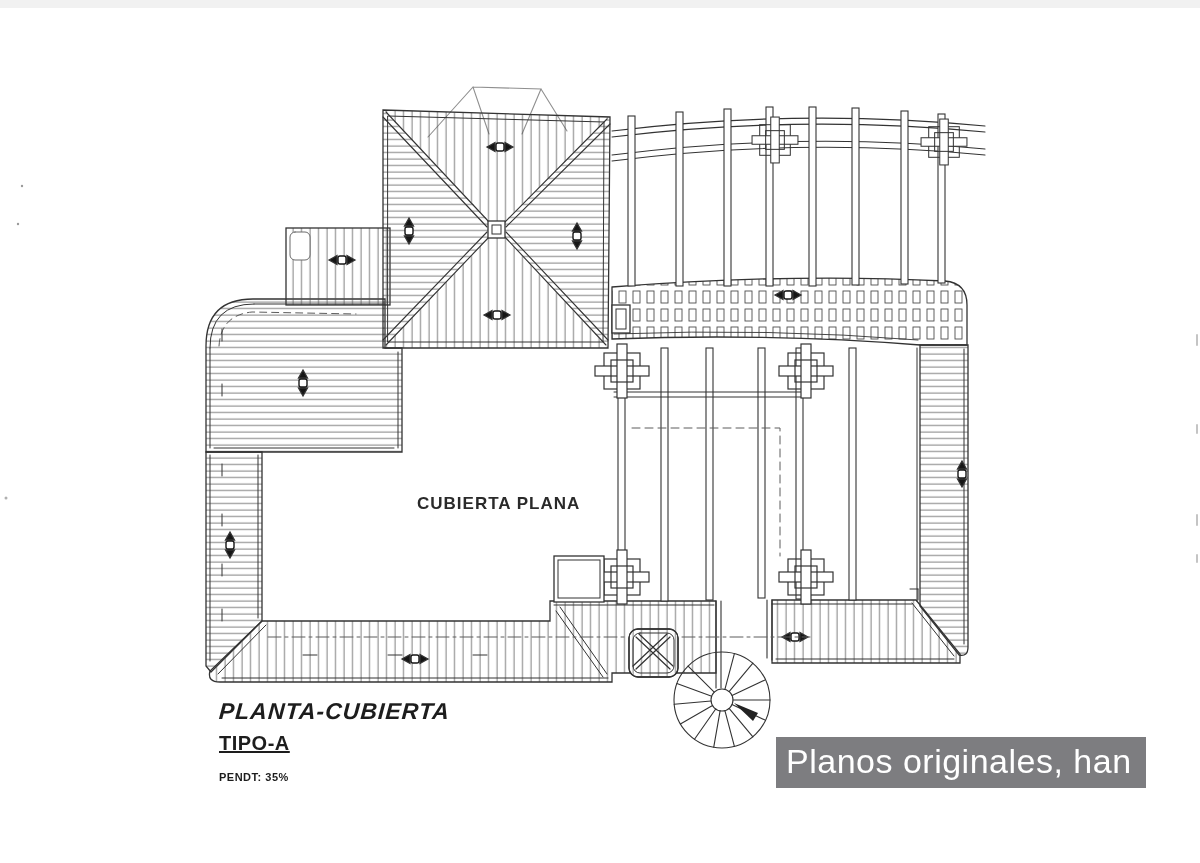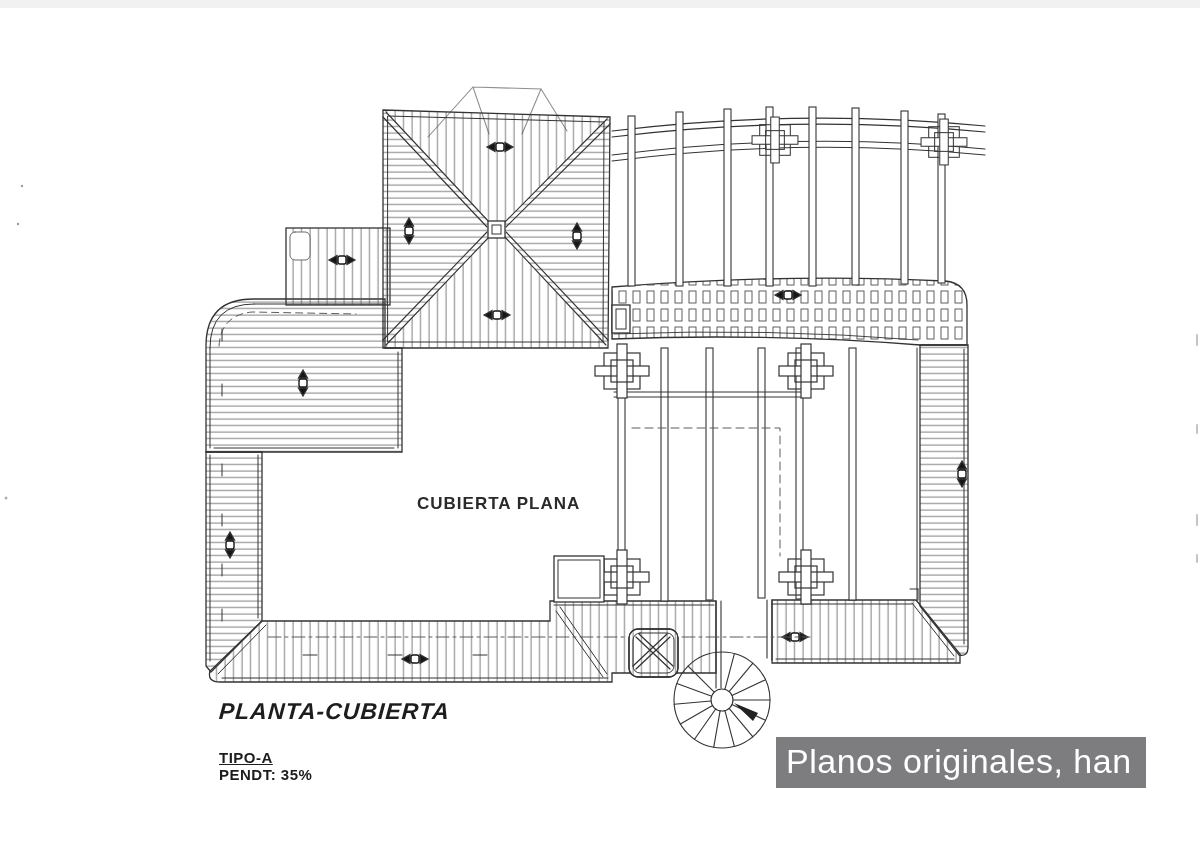--- a/index.html
+++ b/index.html
@@ -14,22 +14,22 @@
   svg{display:block;}
   .flat-roof-label{
     position:absolute;left:417px;top:494px;font-size:17px;font-weight:600;
     letter-spacing:1px;color:#2a2a2a;white-space:nowrap;
   }
   .title-block{position:absolute;left:219px;top:698px;color:#1d1d1d;}
   .plan-title{
     font-size:23px;font-weight:bold;font-style:italic;letter-spacing:1px;
     transform:skewX(-4deg);white-space:nowrap;
   }
-  .plan-type{font-size:15px;font-weight:bold;margin-top:24px;text-decoration:underline;letter-spacing:.5px;}
-  .plan-slope{font-size:15px;font-weight:bold;margin-top:0;letter-spacing:.5px;}
+  .plan-type{font-size:20px;font-weight:bold;margin-top:7px;text-decoration:underline;letter-spacing:.5px;}
+  .plan-slope{font-size:11px;font-weight:bold;margin-top:16px;letter-spacing:.5px;}
   .caption-overlay{
     position:absolute;left:776px;top:737px;display:flex;flex-direction:column;
     align-items:flex-start;gap:1px;
   }
   .caption-box{
     background:var(--overlay-bg);color:var(--overlay-text);
     font-size:34px;line-height:38px;padding:5px 14px 8px 10px;white-space:nowrap;
     font-weight:400;letter-spacing:.5px;
   }
 </style>

